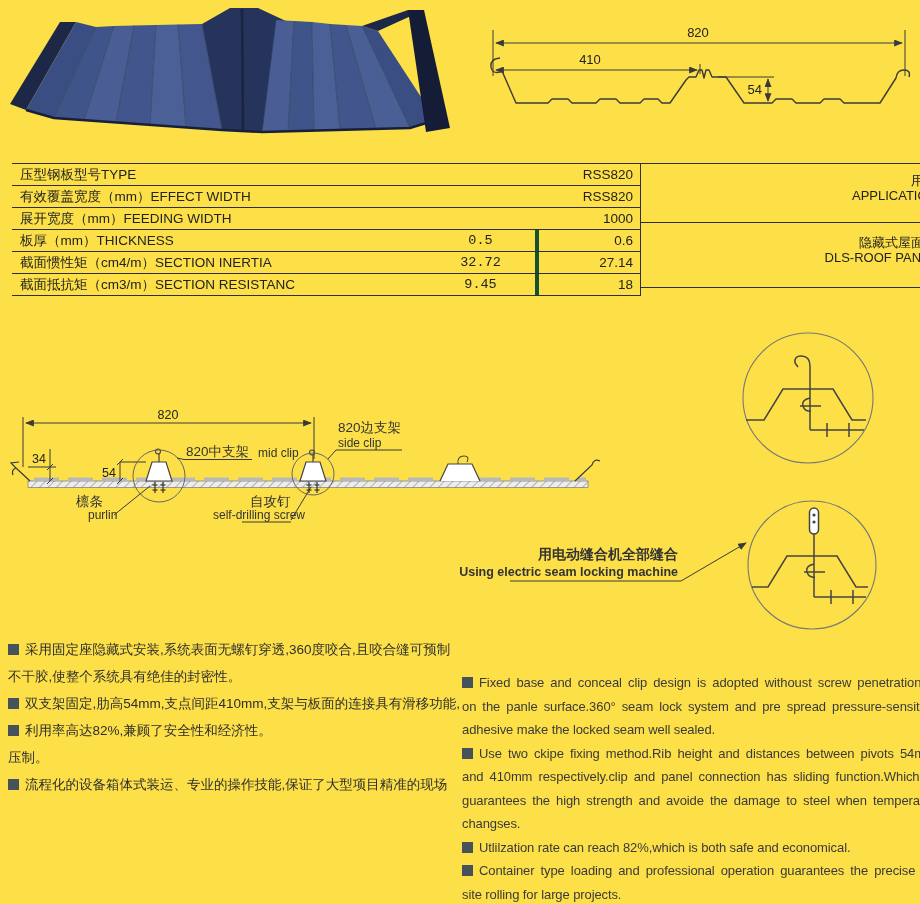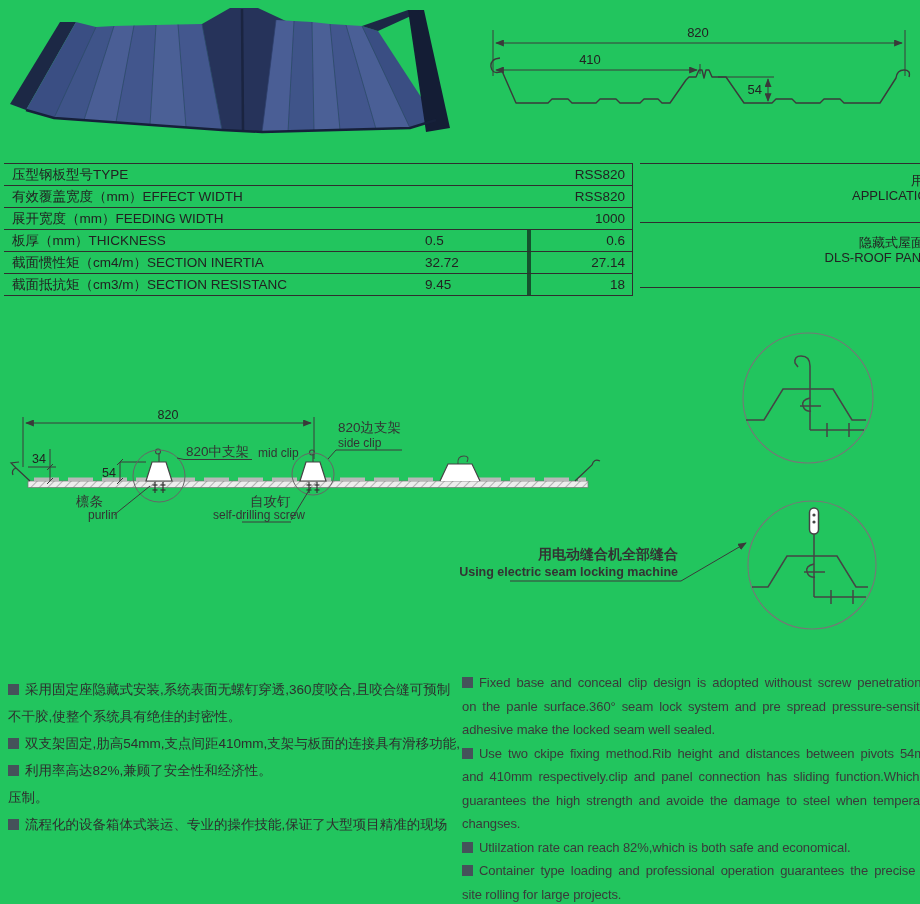--- a/index.html
+++ b/index.html
@@ -1,35 +1,35 @@
 <!DOCTYPE html>
 <html><head>
 <meta charset="utf-8">
 <style>
   html,body{margin:0;padding:0;background:#fff;}
-  .page{position:relative;width:920px;height:904px;background:#22c55e;overflow:hidden;
+  .page{position:relative;width:920px;height:904px;background:#fde047;overflow:hidden;
         font-family:"Liberation Sans","DejaVu Sans",sans-serif;color:#303030;}
   svg text{font-family:"Liberation Sans","DejaVu Sans",sans-serif;}
 
   
-  .spec-table{position:absolute;left:4px;top:163px;width:629px;border-top:1px solid #2f2f2f;
+  .spec-table{position:absolute;left:12px;top:163px;width:629px;border-top:1px solid #2f2f2f;
               border-right:1px solid #2f2f2f;box-sizing:border-box;font-size:13.5px;color:#222;}
   .trow{display:flex;height:22px;border-bottom:1px solid #2f2f2f;box-sizing:border-box;align-items:center;}
   .tlabel{width:421px;padding-left:8px;box-sizing:border-box;white-space:nowrap;overflow:hidden;}
   .tval-span{flex:1;text-align:right;padding-right:7px;}
-  .tval1{width:102px;text-align:left;padding-right:7px;box-sizing:border-box;}
+  .tval1{width:102px;text-align:center;padding-right:7px;box-sizing:border-box;font-family:Liberation Mono, monospace;}
   .tval2{width:105px;text-align:right;padding-right:7px;box-sizing:border-box;border-left:4px solid #14532d;height:100%;display:flex;align-items:center;justify-content:flex-end;}
   .side-box{position:absolute;left:640px;top:163px;width:300px;font-size:13px;color:#222;}
   .side-cell{box-sizing:border-box;text-align:right;padding-right:3px;line-height:14.5px;}
   .side-cell.c1{height:60px;border-top:1px solid #2f2f2f;border-bottom:1px solid #2f2f2f;padding-top:10px;}
   .side-cell.c2{height:65px;border-bottom:1px solid #2f2f2f;padding-top:13px;}
 
   
   .feat{position:absolute;white-space:nowrap;}
-  .feat-zh{left:8px;top:676px;width:452px;font-size:13.5px;line-height:27px;color:#2e2e2e;}
+  .feat-zh{left:8px;top:636px;width:452px;font-size:13.5px;line-height:27px;color:#2e2e2e;}
   .feat-en{left:462px;top:671px;width:470px;font-size:13px;line-height:23.5px;color:#3a3a3a;letter-spacing:-0.1px;}
   .fline{white-space:nowrap;overflow:visible;}
   .fline.stretch{word-spacing:2.6px;}
   .blt{display:inline-block;width:11px;height:11px;background:#45525a;margin-right:6px;vertical-align:-1px;}
 
   .diagram-svg{position:absolute;}
 </style>
 </head>
 <body>
 

